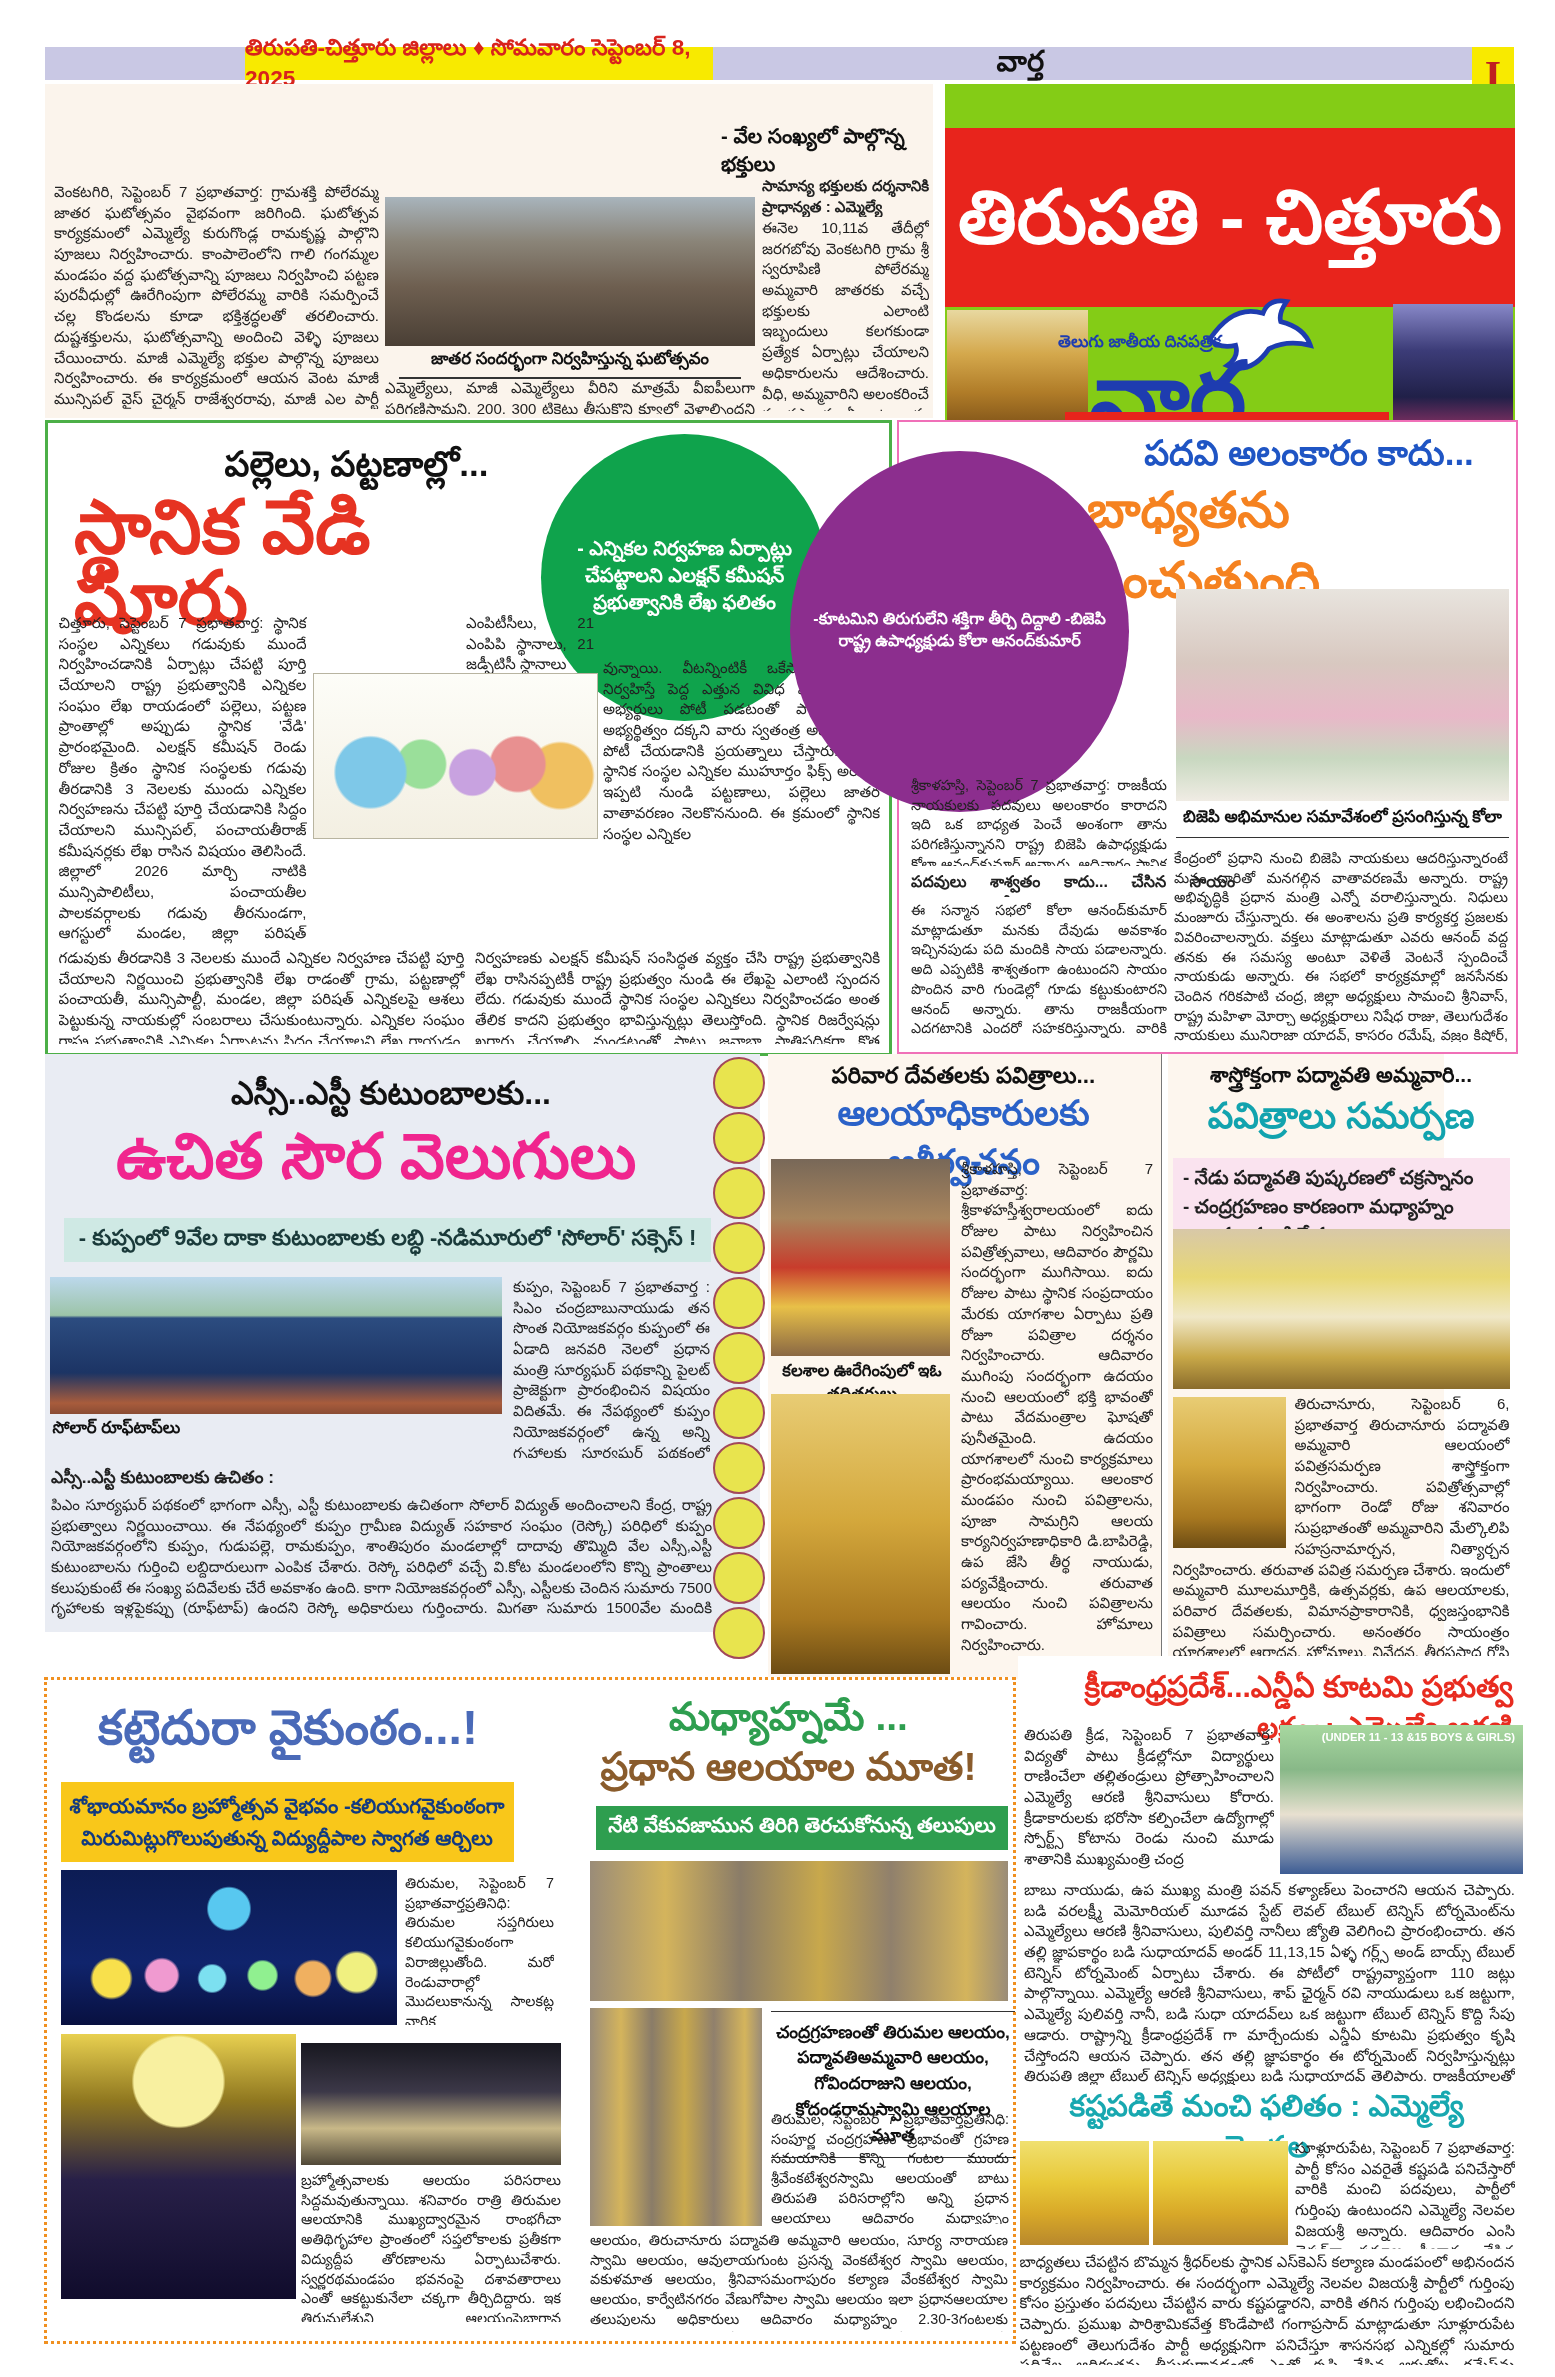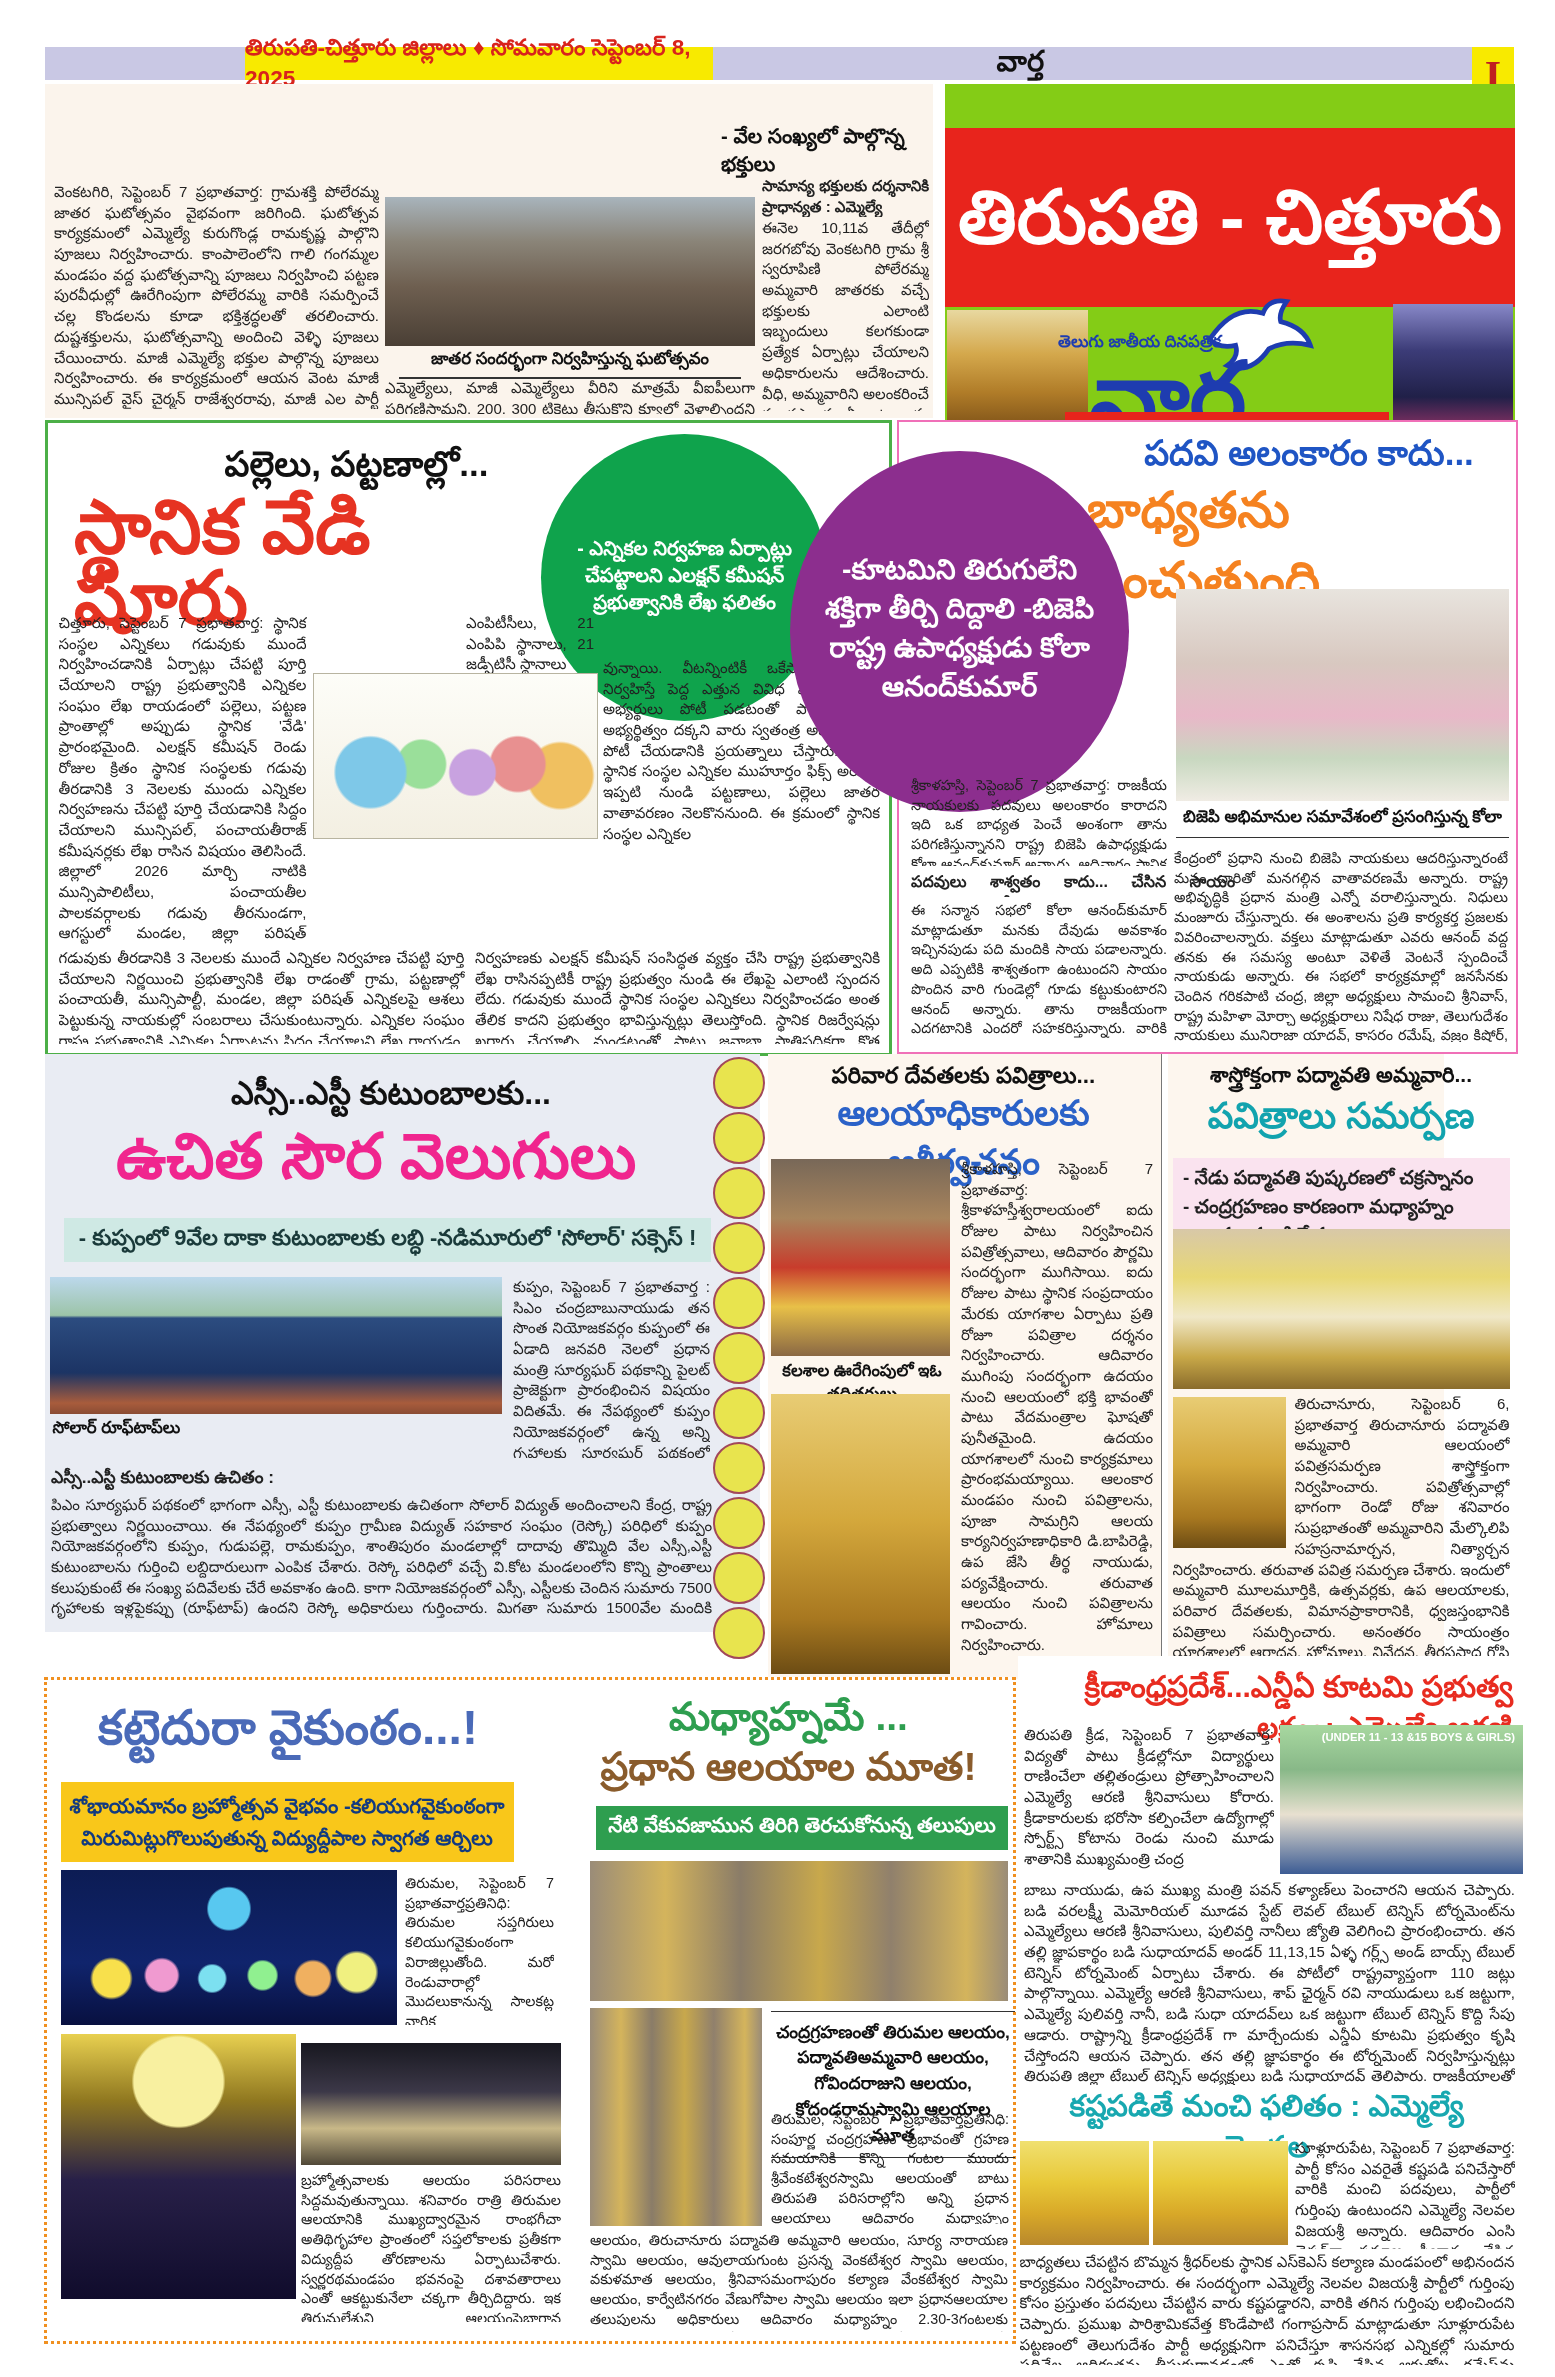--- a/index.html
+++ b/index.html
@@ -37,21 +37,21 @@
   .cartoon{background:
       radial-gradient(circle at 20% 60%, #7ec8e8 0 14%, transparent 15%),
       radial-gradient(circle at 38% 55%, #9adf9a 0 12%, transparent 13%),
       radial-gradient(circle at 56% 60%, #c8a2e0 0 12%, transparent 13%),
       radial-gradient(circle at 72% 55%, #e89090 0 12%, transparent 13%),
       radial-gradient(circle at 87% 62%, #f0c060 0 12%, transparent 13%),
       linear-gradient(#fdfdf8,#f3efe2);
       border:1.5px solid #b8b4a0;}
   
   .pinkbox{background:#ffffff;border:2.3px solid #f070b8;}
-  .pellipse{background:#8c2e8e;border-radius:50%;color:#fff;font-weight:bold;font-size:28px;
+  .pellipse{background:#8c2e8e;border-radius:50%;color:#fff;font-weight:bold;font-size:16px;
             display:flex;align-items:center;justify-content:center;text-align:center;padding:22.6px;}
   .hB1{color:#1f55c4;font-weight:bold;font-size:35px;}
   .hB2{color:#f58220;font-weight:bold;font-size:50px;}
   
   .solarbg{background:#e9ecf3;}
   .kickS{color:#111;font-weight:bold;font-size:32px;}
   .hS{color:#f0258e;font-weight:bold;font-size:63px;}
   .tealband{background:#cfe9e4;color:#1a3a3a;font-weight:bold;font-size:22px;
             display:flex;align-items:center;justify-content:center;}
   .chain{display:flex;flex-direction:column;gap:3px;}

